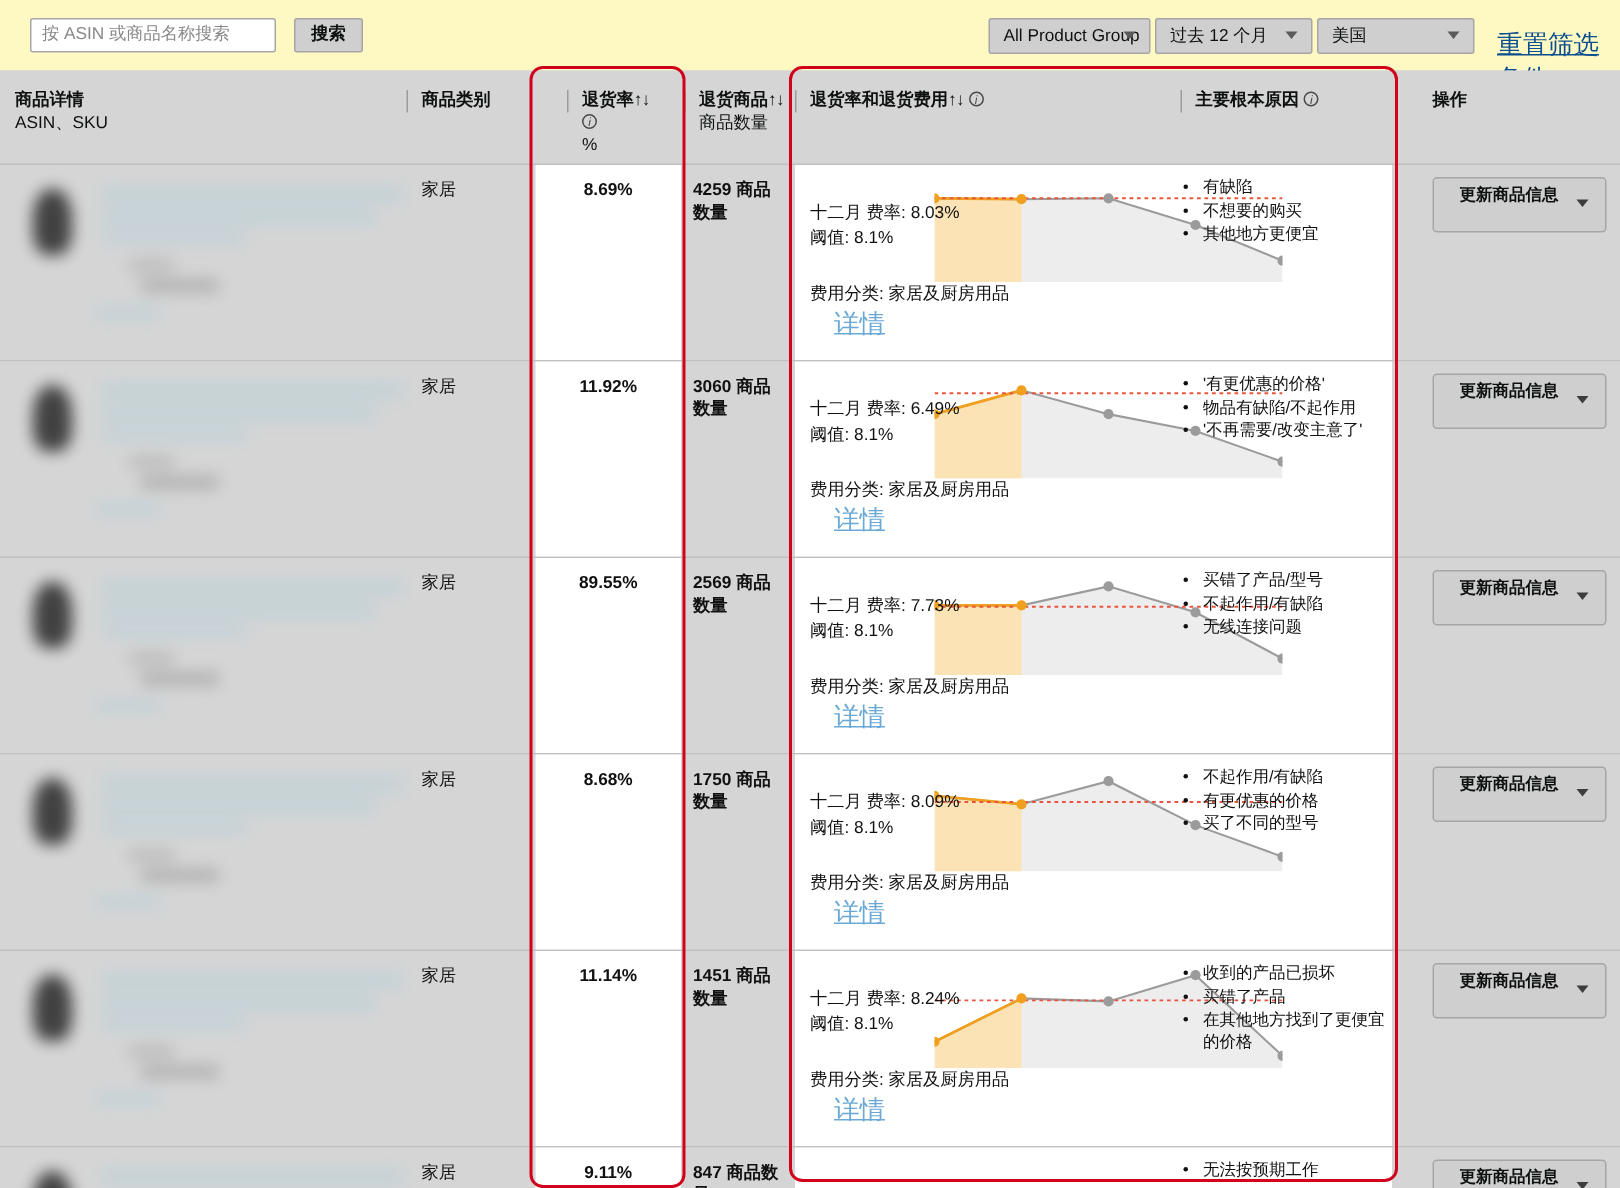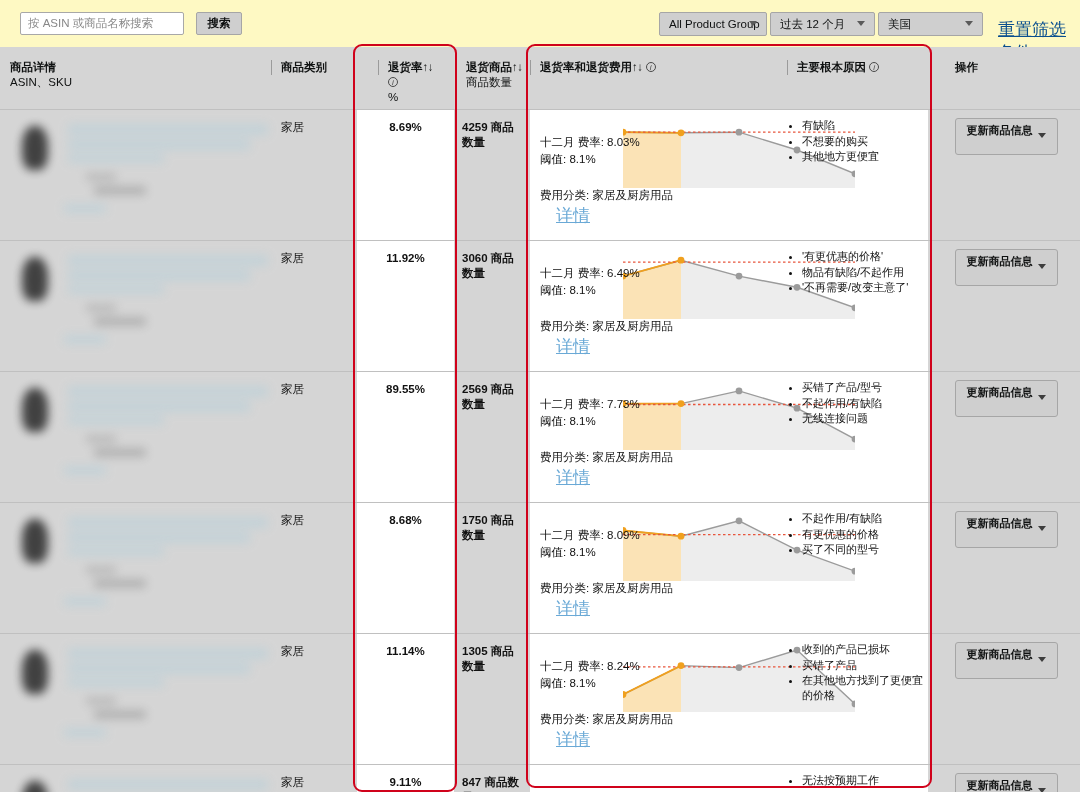--- a/index.html
+++ b/index.html
@@ -108,21 +108,21 @@
   .chart-link { position: absolute; left: 16px; font-size: 17px; color: #6aa9d6; text-decoration: underline; cursor: pointer; }
   .spark { position: absolute; left: 83px; top: 8px; width: 232px; height: 70px; }
 
   
   .causes { position: absolute; left: 790px; top: 8px; width: 140px; }
   .causes li { font-size: 11px; line-height: 14.5px; color: #111; margin: 0 0 1px 0; }
   .causes ul { margin: 0; padding-left: 12px; list-style: disc; }
 
   
   .act-btn {
-    position: absolute; left: 955px; top: 8px; width: 103px; height: 37px;
+    position: absolute; left: 955px; top: 8px; width: 116px; height: 37px;
     background: #cfcfcf; border: 1px solid #a6a6a6; border-radius: 3px;
     font-size: 11px; font-weight: bold; color: #0f1111;
     text-align: center; cursor: pointer; padding: 4px 20px 0 6px; line-height: 14px;
   }
   .act-btn .cv2 { position: absolute; right: 10px; top: 14px; width: 9px; height: 6px; }
   .act-btn .cv2:before {
     content: ""; position: absolute; left: 0; top: 0;
     border-left: 4.5px solid transparent; border-right: 4.5px solid transparent;
     border-top: 5px solid #3d3d3d;
   }
@@ -380,21 +380,21 @@
             <div class="bl" style="left:60px;top:21px;width:182px;height:11px"></div>
             <div class="bl" style="left:60px;top:36px;width:96px;height:9px"></div>
             <div class="bl" style="left:78px;top:55px;width:30px;height:8px;background:#b9b9b9"></div>
             <div class="bl" style="left:86px;top:68px;width:52px;height:9px;background:#b0b0b0"></div>
             <div class="bl" style="left:56px;top:86px;width:42px;height:9px"></div>
           </div>
           <div class="cell-white" id="c-rate-x"></div>
           <div class="cell-white" id="c-fee-x"></div>
           <div class="cell" id="v-cat">家居</div>
           <div class="cell" id="v-rate">11.14%</div>
-          <div class="cell" id="v-units">1305 商品数量</div>
+          <div class="cell" id="v-units">1451 商品数量</div>
           <div class="chartbox">
             <div class="spark"><svg width="232" height="70" viewBox="0 0 232 70">
                 <path d="M0.0,52.5 L58.0,23.6 L116.0,25.6 L174.0,8.1 L232.0,61.9 L232,70 L0,70 Z" fill="#ededed"></path>
                 <path d="M0.0,52.5 L58.0,23.6 L58.0,70 L0.0,70 Z" fill="#fbe3b6"></path>
                 <path d="M0.0,52.5 L58.0,23.6 L116.0,25.6 L174.0,8.1 L232.0,61.9" fill="none" stroke="#9b9b9b" stroke-width="1.4"></path>
                 <path d="M0.0,52.5 L58.0,23.6" fill="none" stroke="#f0a01e" stroke-width="1.8"></path>
                 <line x1="0" y1="24.9" x2="232" y2="24.9" stroke="#e8553c" stroke-width="1.3" stroke-dasharray="2.5,2.5"></line>
                 <circle cx="0.0" cy="52.5" r="3.4" fill="#f0a01e"></circle>
                 <circle cx="58.0" cy="23.6" r="3.4" fill="#f0a01e"></circle>
                 <circle cx="116.0" cy="25.6" r="3.4" fill="#9b9b9b"></circle>

